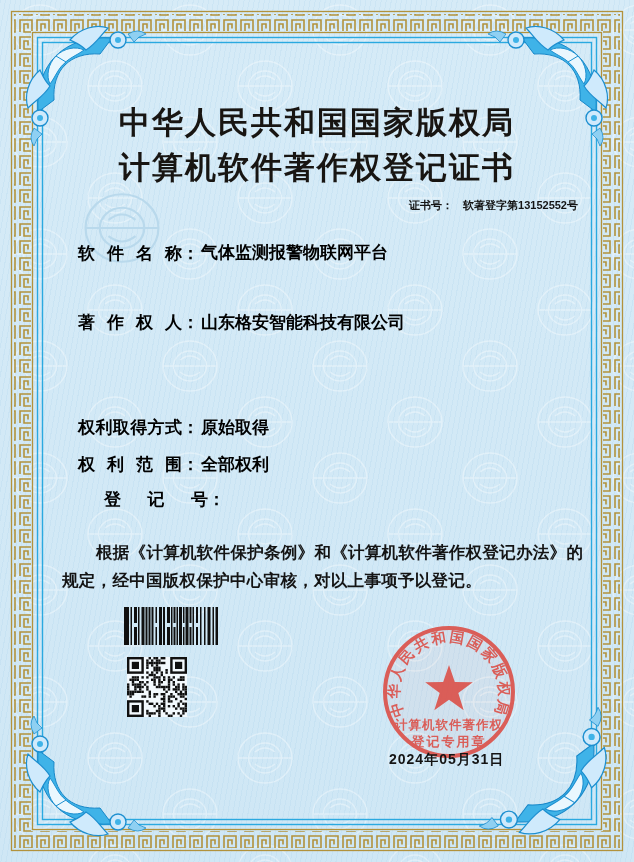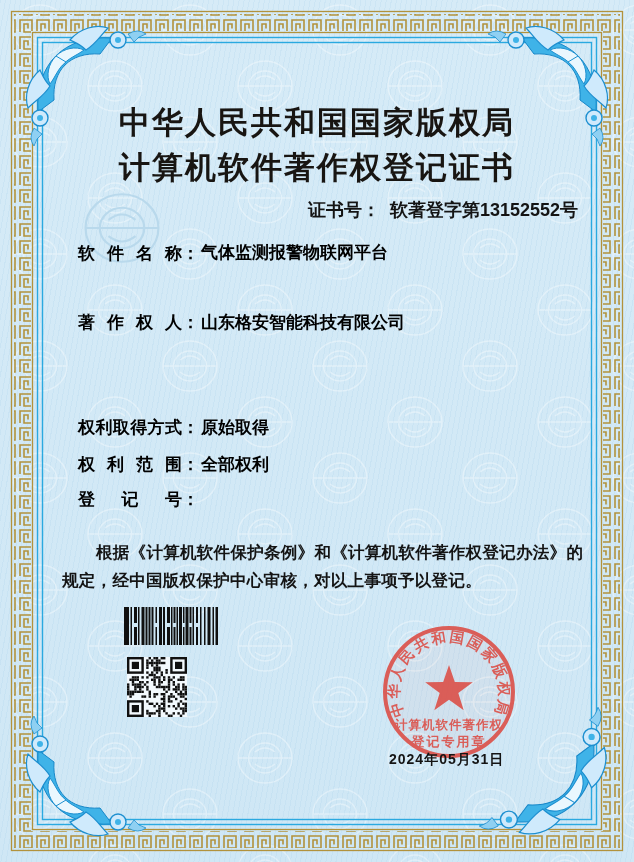--- a/index.html
+++ b/index.html
@@ -17,31 +17,31 @@
   }
   .decor{position:absolute;left:0;top:0;}
   .txt{position:absolute;color:#141414;white-space:nowrap;}
   .title{
     left:40px;width:554px;text-align:center;
     font-family:"Liberation Serif",serif;font-weight:700;
     font-size:31px;letter-spacing:2px;color:#181512;
   }
   .title1{top:102px;}
   .title2{top:147px;}
-  .certno{top:198px;right:56px;font-size:18px;font-weight:700;display:flex;gap:10px;}
+  .certno{top:198px;right:56px;font-size:11px;font-weight:700;display:flex;gap:10px;}
   .frow{position:absolute;left:78px;display:flex;font-size:17px;font-weight:700;font-family:Liberation Serif, serif;}
   .flabel{display:inline-block;width:104px;text-align:justify;text-align-last:justify;}
   .fcolon{width:17px;}
   .fvalue{margin-left:2px;}
   .fvalue .vline{line-height:22px;}
   .row-name{top:242px;}
   .row-owner{top:311px;align-items:center;}
   .row-acq{top:416px;}
   .row-scope{top:453px;}
-  .row-reg{top:488px;}
+  .row-reg{top:488px;margin-left:26px;}
   .stmt{font-size:16.5px;font-weight:700;letter-spacing:.3px;}
   .stmt1{left:96px;top:534px;margin-top:8px;}
   .stmt2{left:62px;top:570px;}
   .barcode{position:absolute;left:124px;top:607px;width:94px;height:38px;}
   .qr{position:absolute;left:127px;top:657px;width:60px;height:60px;}
   .seal{position:absolute;left:374px;top:616px;width:150px;height:152px;opacity:.88;}
   .issue-date{left:389px;top:751px;font-size:14px;font-weight:700;letter-spacing:1px;z-index:9;}
 </style>
 </head>
 <body>

